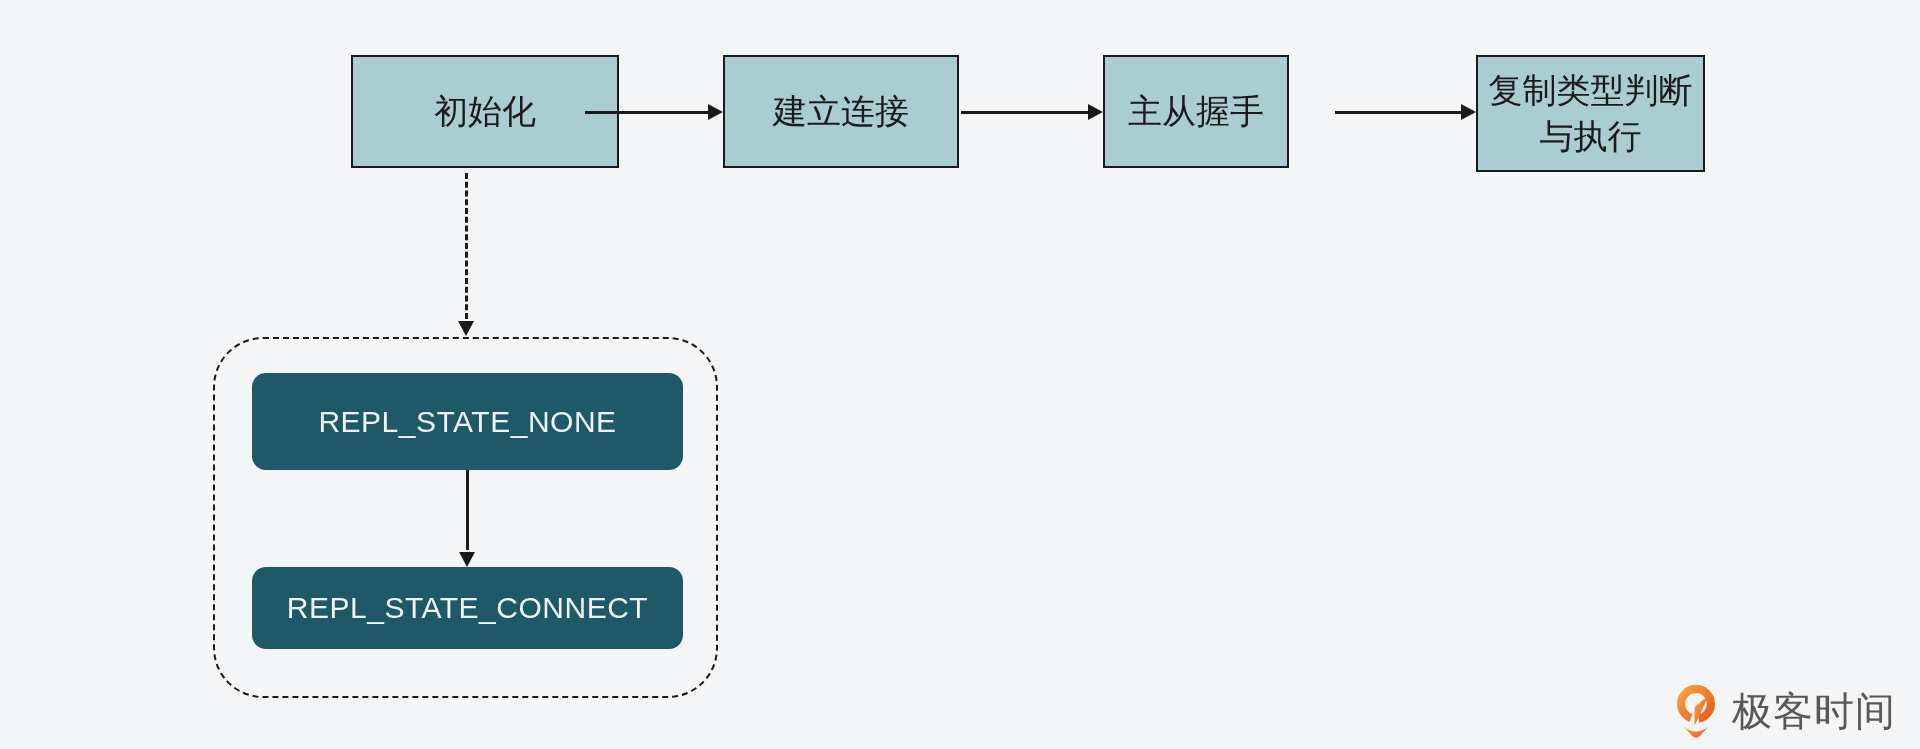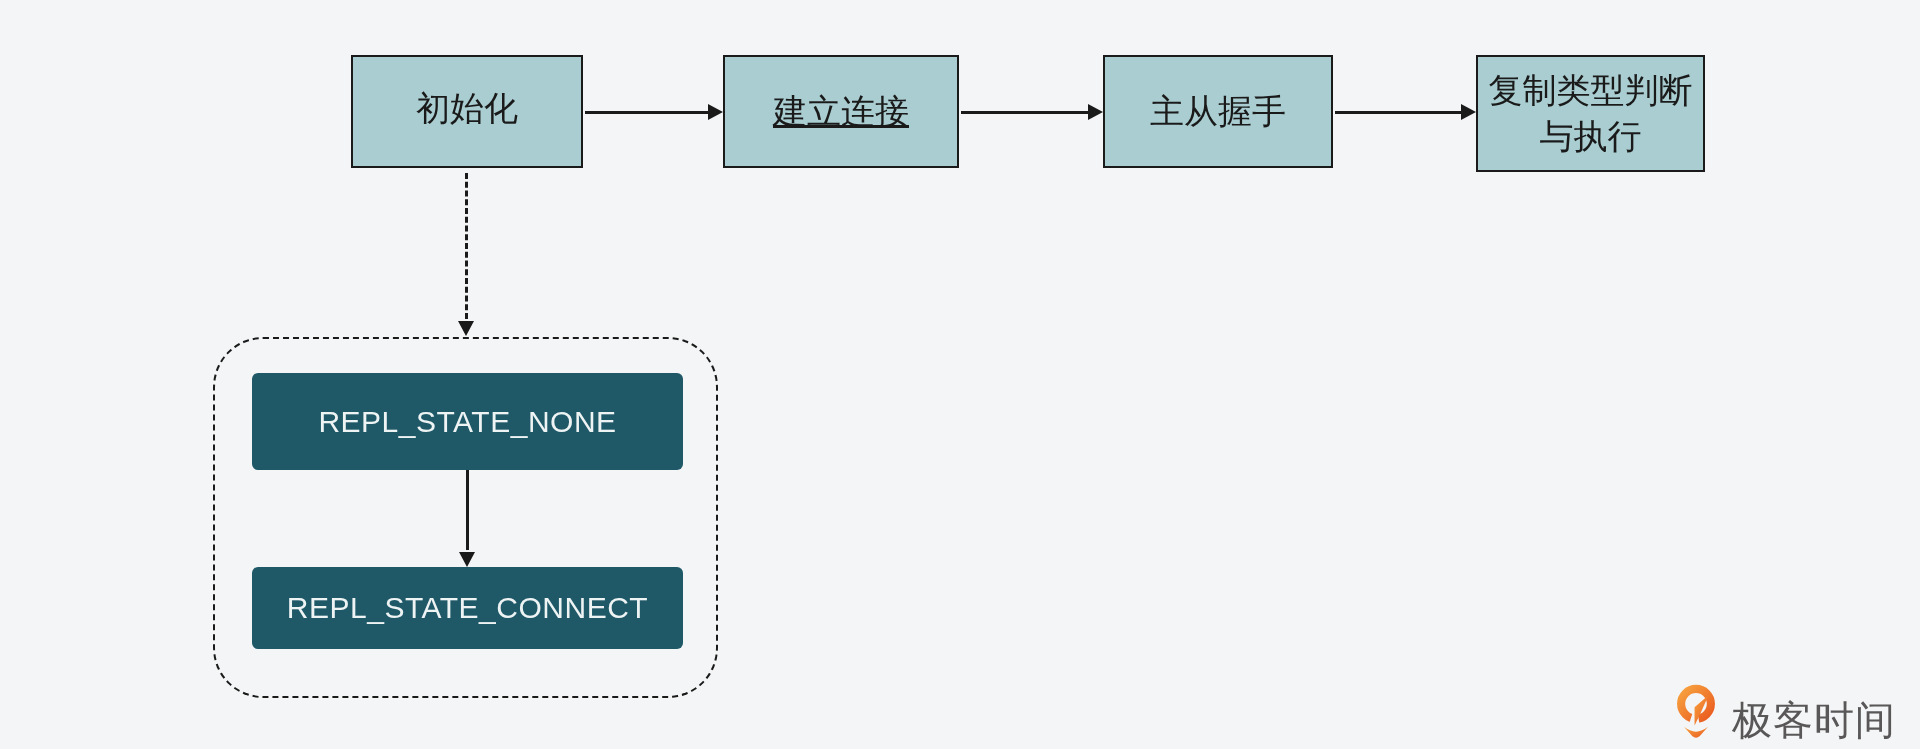--- a/index.html
+++ b/index.html
@@ -27,23 +27,23 @@
     box-sizing: border-box;
     display: flex;
     align-items: center;
     justify-content: center;
     text-align: center;
     font-size: 34px;
     color: var(--line-color, #1a1a1a);
     white-space: pre-line;
     line-height: 1.35;
   }
-  .node-0 { left: 351px;  width: 232px; font-family: Liberation Mono, monospace; }
-  .node-1 { left: 723px;  width: 236px; text-decoration: underline; }
-  .node-2 { left: 1103px; width: 230px; }
+  .node-0 { left: 351px;  width: 268px; }
+  .node-1 { left: 723px;  width: 236px; }
+  .node-2 { left: 1103px; width: 186px; }
   .node-3 { left: 1476px; width: 229px; height: 117px; text-align: center; }
 
   
   .h-arrow {
     position: absolute;
     top: 104px;
     height: 17px;
   }
   .h-arrow .shaft {
     position: absolute;
@@ -108,38 +108,38 @@
     border-radius: 50px;
     background: transparent;
   }
 
   
   .state-box {
     position: absolute;
     left: 252px;
     width: 431px;
     background: var(--state-fill, #1f5968);
-    border-radius: 6px;
+    border-radius: 14px;
     display: flex;
     align-items: center;
     justify-content: center;
     color: var(--state-text, #eef3f4);
     font-size: 30px;
     letter-spacing: 0.5px;
   }
   .state-0 { top: 373px; height: 97px; }
   .state-1 { top: 567px; height: 82px; }
 
   
   .logo {
     position: absolute;
     left: 1672px;
     top: 682px;
     display: flex;
-    align-items: flex-end;
+    align-items: center;
     gap: 12px;
   }
   .logo svg { display: block; }
   .logo-text {
     font-size: 40px;
     color: var(--logo-text-color, #595757);
     font-weight: 500;
     letter-spacing: 1px;
     line-height: 1;
   }

